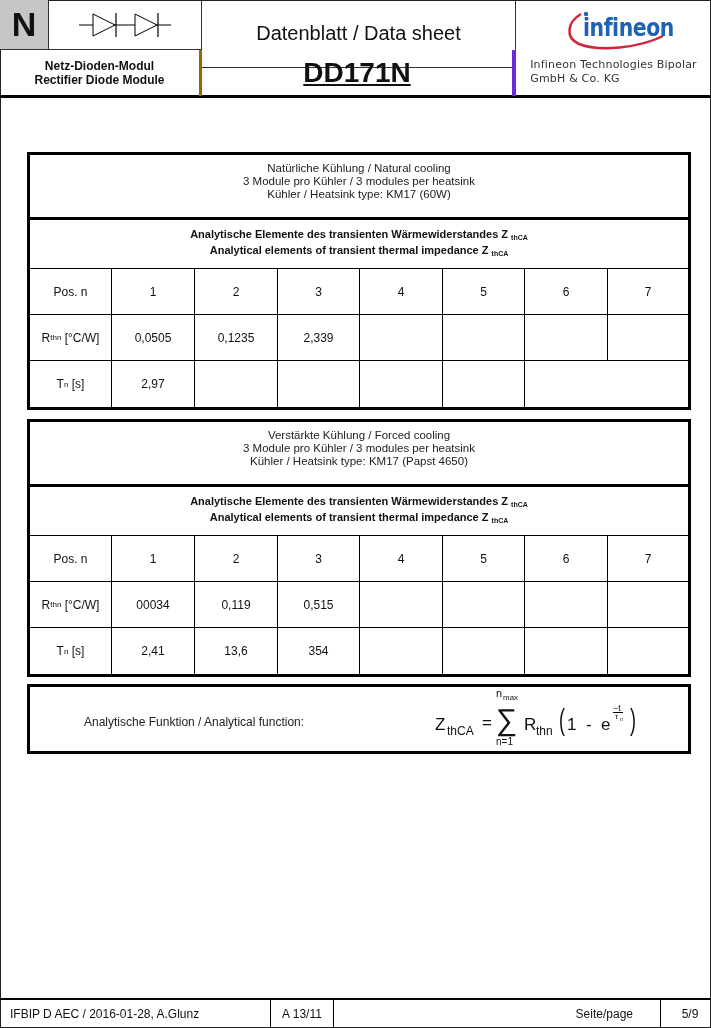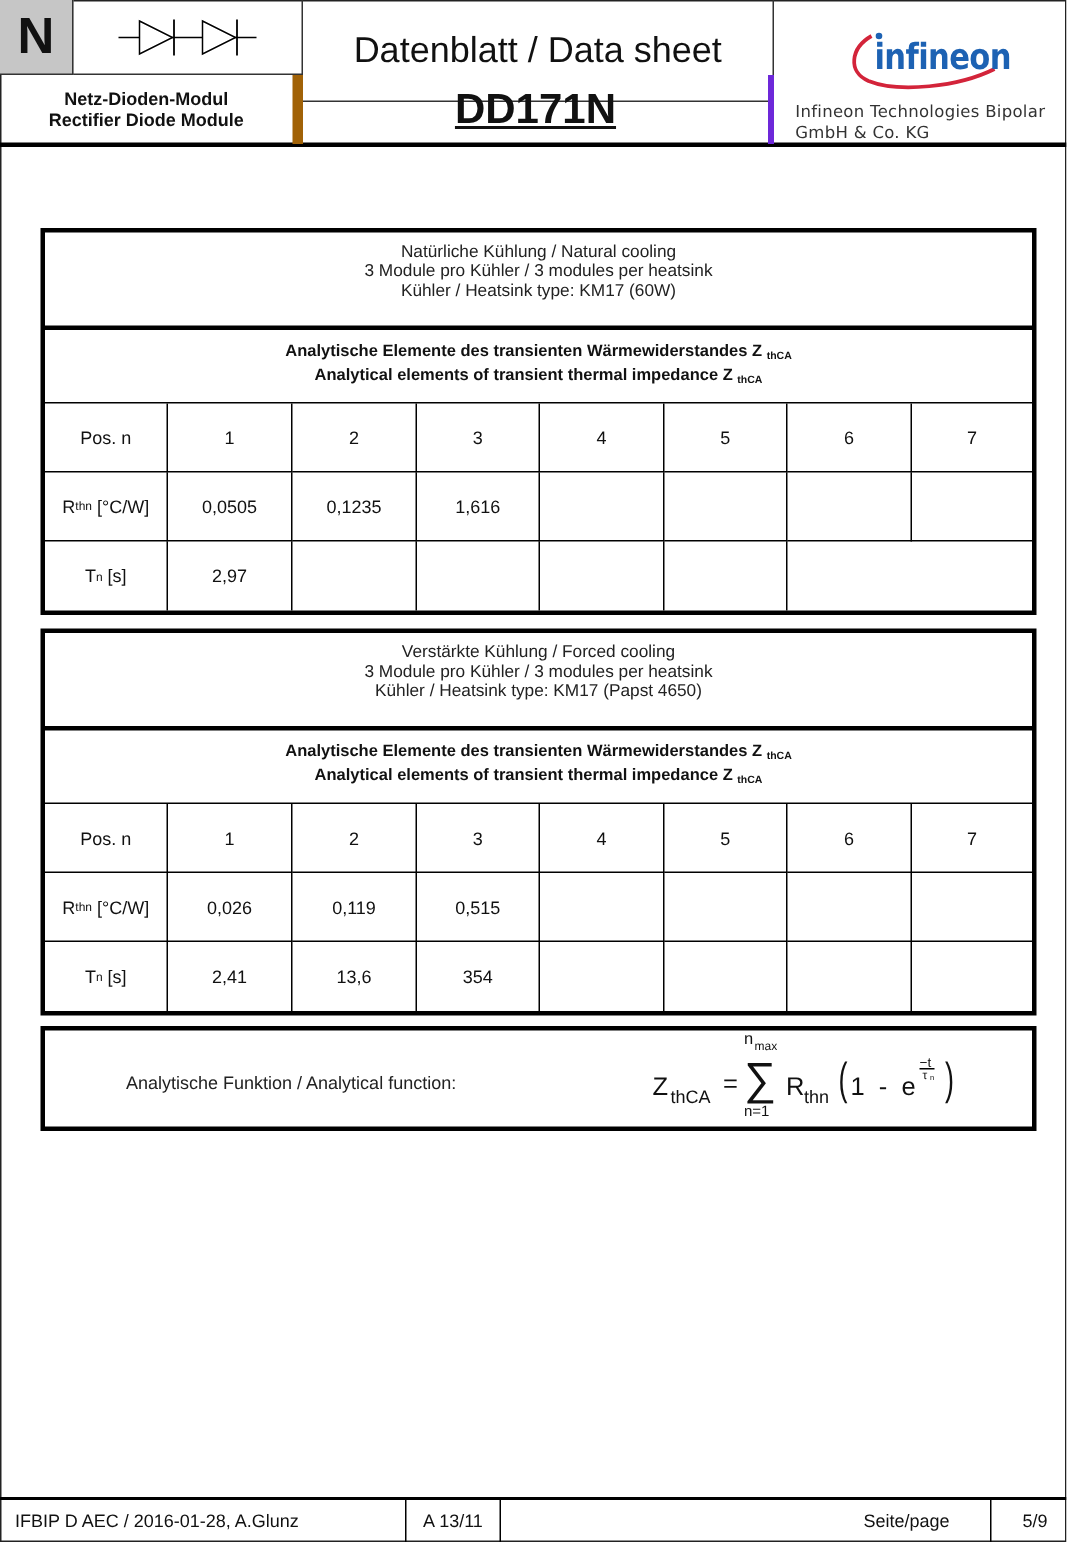--- a/index.html
+++ b/index.html
@@ -6,28 +6,28 @@
   body { width:711px; height:1028px; position:relative; overflow:hidden;
          font-family:"Liberation Sans", sans-serif; color:#111; }
   .page { position:absolute; left:0; top:0; width:709px; height:1026px; border:1px solid #222; }
   
   .hdr { position:absolute; left:0; top:0; width:711px; height:98px; border-bottom:3px solid #000; box-sizing:border-box; }
   .hcell { position:absolute; box-sizing:border-box; }
   .n-box { left:0; top:0; width:49px; height:50px; background:#c6c6c6; border-right:1px solid #333; border-bottom:1px solid #333;
            font-weight:bold; font-size:34px; display:flex; align-items:center; justify-content:center; }
   .diode-box { left:49px; top:0; width:153px; height:50px; border-right:1px solid #333; border-bottom:1px solid #333;
                display:flex; align-items:center; justify-content:center; }
-  .type-box { left:0; top:50px; width:202px; height:46px; border-right:7px solid #a16207;
+  .type-box { left:0; top:50px; width:202px; height:46px; border-right:3px solid #a16207;
               display:flex; flex-direction:column; align-items:center; justify-content:center;
               font-weight:bold; font-size:12px; line-height:14px; }
   .title-box { left:202px; top:0; width:314px; height:68px; border-right:1px solid #333; border-bottom:1px solid #333;
-               display:flex; align-items:center; justify-content:center; font-size:24px; }
+               display:flex; align-items:center; justify-content:center; font-size:20px; }
   .part-box { left:202px; top:50px; width:314px; height:46px; border-right:4px solid #6d28d9;
               display:flex; align-items:center; justify-content:center; font-size:28px; font-weight:bold;text-decoration:underline; }
-  .logo-box { left:516px; top:10px; width:195px; height:96px; display:flex; flex-direction:column; align-items:center; }
+  .logo-box { left:516px; top:0; width:195px; height:96px; display:flex; flex-direction:column; align-items:center; }
   .logo { margin-top:8px; position:relative; width:110px; height:44px; }
   .logo-text { position:absolute; left:24px; top:6px; color:#1d62b3; font-size:24px; font-weight:bold; letter-spacing:-0.5px;
                font-family:"DejaVu Sans", sans-serif; transform:scaleX(0.85); transform-origin:left; }
   .company { margin-top:6px; font-size:11px; color:#333; text-align:left; line-height:14px; letter-spacing:0.2px;
              font-family:"DejaVu Sans", sans-serif; }
 
   
   .tbl { position:absolute; left:27px; width:664px; border:3px solid #000; box-sizing:border-box; }
   .sec-head { border-bottom:3px solid #000; text-align:center; font-size:11.5px; line-height:13px; padding:7px 0 16px; color:#222; }
   .sec-sub { border-bottom:1px solid #000; text-align:center; font-size:11px; font-weight:bold; line-height:13px; padding:8px 0 8px; }
@@ -105,21 +105,21 @@
     <div>6</div>
     <div>7</div>
 
     <div>
         <span>R</span>
         <sub>thn</sub>
         <span style="white-space:pre"> [°C/W]</span>
       </div>
     <div>0,0505</div>
     <div>0,1235</div>
-    <div>1,616</div>
+    <div>2,339</div>
     <div></div>
     <div></div>
     <div></div>
     <div></div>
 
     <div class="last">
         <span>T</span>
         <sub>n</sub>
         <span style="white-space:pre"> [s]</span>
       </div>
@@ -149,21 +149,21 @@
     <div>4</div>
     <div>5</div>
     <div>6</div>
     <div>7</div>
 
     <div>
         <span>R</span>
         <sub>thn</sub>
         <span style="white-space:pre"> [°C/W]</span>
       </div>
-    <div>0,026</div>
+    <div>00034</div>
     <div>0,119</div>
     <div>0,515</div>
     <div></div>
     <div></div>
     <div></div>
     <div></div>
 
     <div class="last">
         <span>T</span>
         <sub>n</sub>

